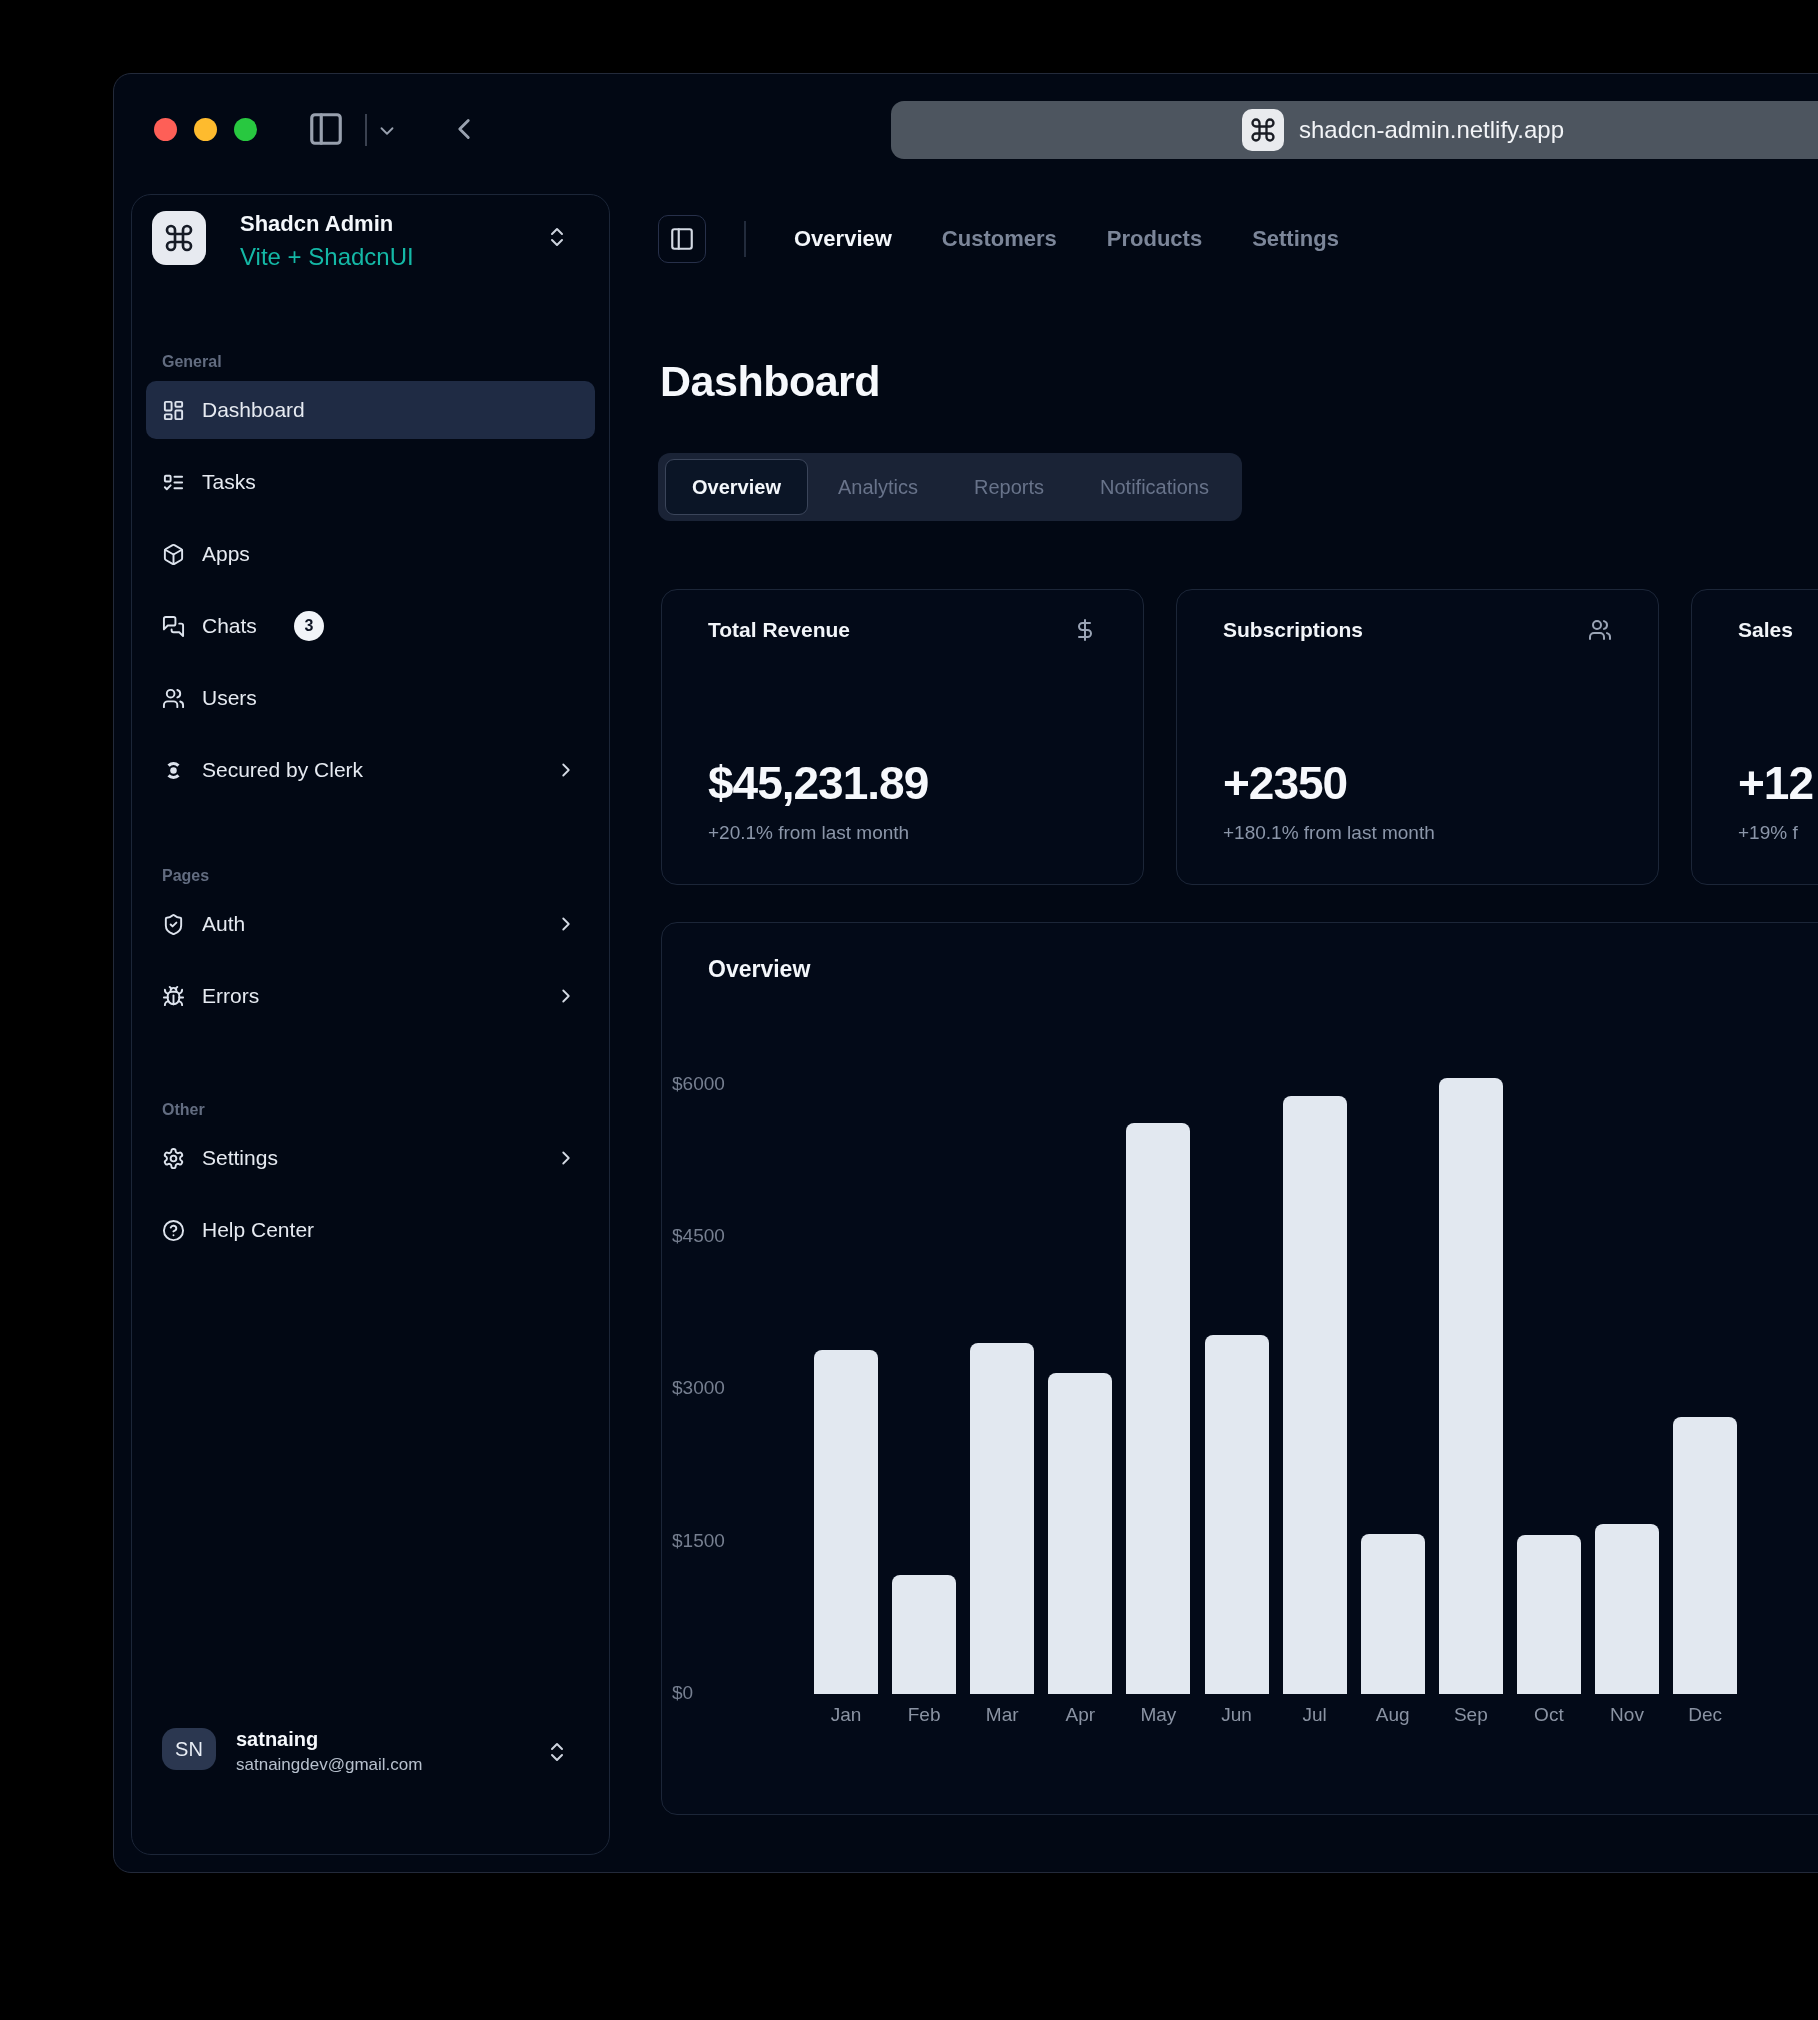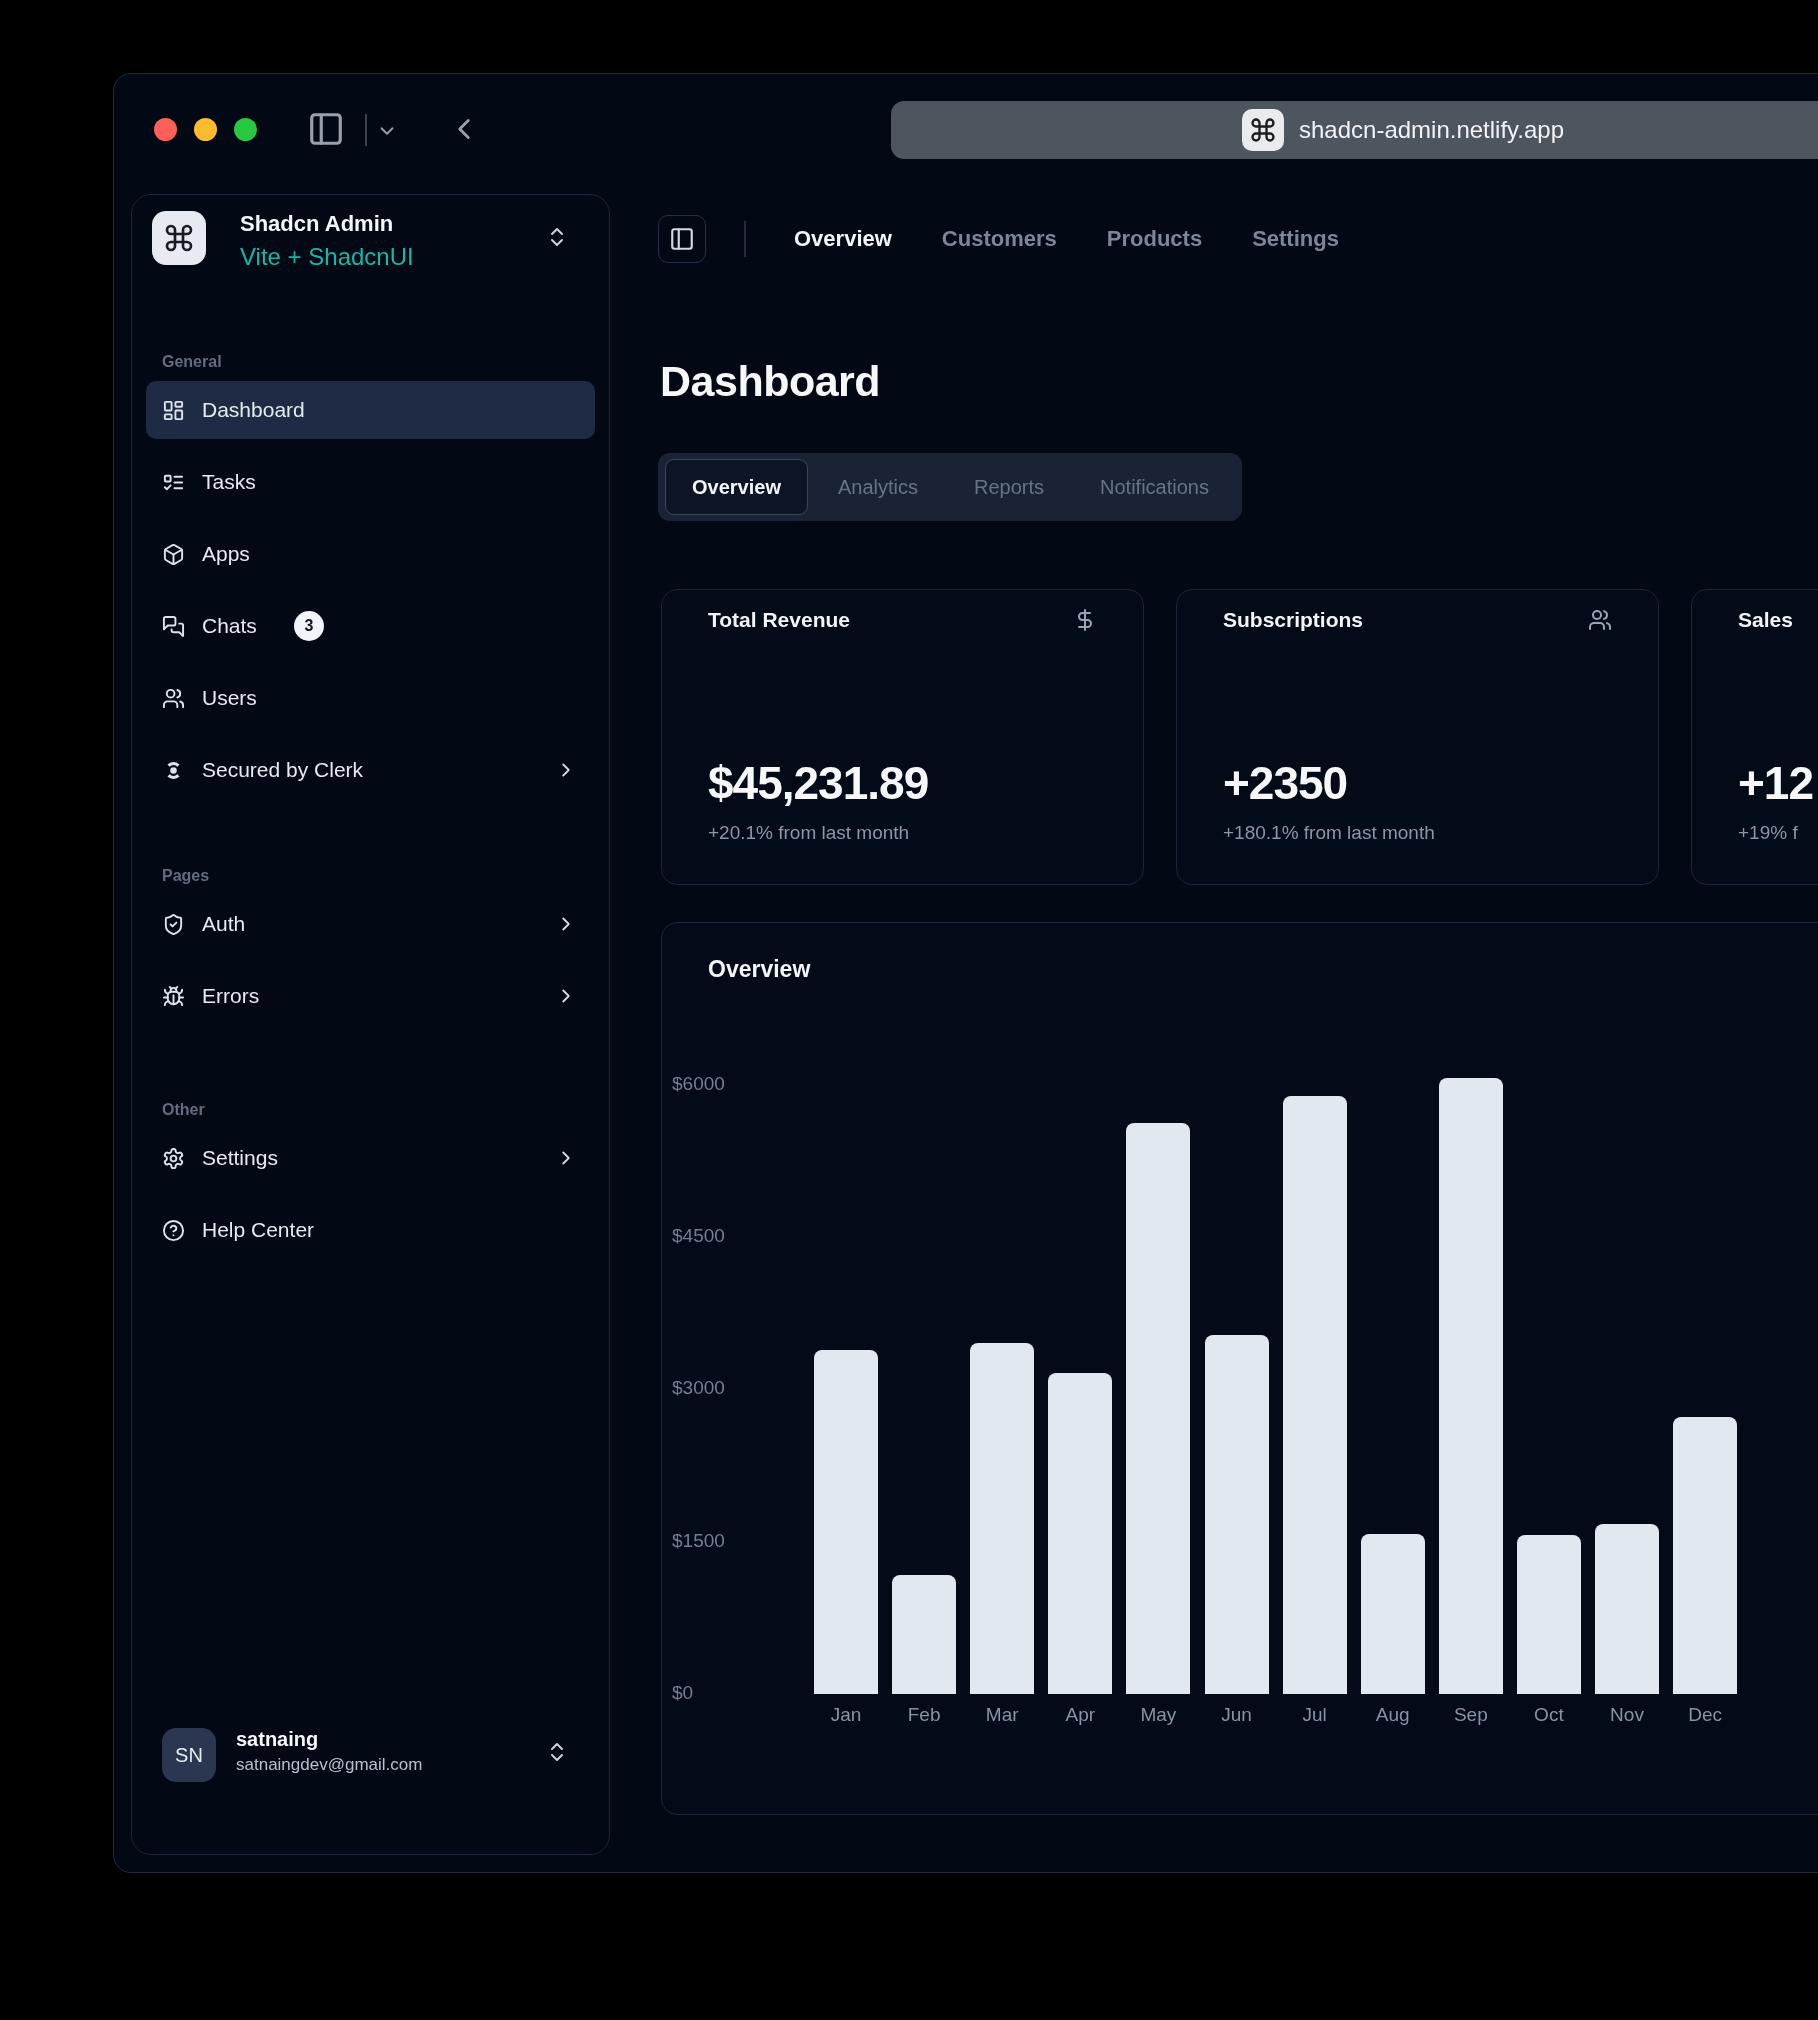--- a/index.html
+++ b/index.html
@@ -30,21 +30,21 @@
   .team-chevrons{position:absolute;right:26px;top:16px;color:#cdd3de;}
   .section-label{margin:0 0 10px 30px;font-size:16px;font-weight:600;color:#626c80;}
   .nav-item{position:relative;margin:0 14px 14px 14px;height:58px;border-radius:10px;
     display:flex;align-items:center;padding-left:16px;gap:17px;color:#e6eaf1;font-size:21px;cursor:pointer;}
   .nav-item.active{background:#1f2b44;}
   .nav-item .nav-icon{color:#dde3ed;display:flex;}
   .nav-badge{margin-left:20px;width:30px;height:30px;border-radius:50%;background:#f1f4f8;color:#0c1322;
     font-size:16px;font-weight:600;display:flex;align-items:center;justify-content:center;}
   .item-chevron{position:absolute;right:18px;color:#d4dae4;display:flex;}
   .user{position:absolute;left:14px;bottom:66px;width:449px;height:64px;border-radius:10px;}
-  .avatar{position:absolute;left:16px;top:4px;width:54px;height:54px;border-radius:14px;background:#2b3750;
+  .avatar{position:absolute;left:16px;top:4px;width:54px;height:42px;border-radius:14px;background:#2b3750;
     color:#e8edf5;font-size:20px;display:flex;align-items:center;justify-content:center;}
   .user-text{position:absolute;left:90px;top:4px;}
   .user-name{font-size:20px;font-weight:bold;color:#f4f7fb;}
   .user-email{font-size:17px;color:#b7c0cd;margin-top:4px;}
   .user-chevrons{position:absolute;right:26px;top:16px;color:#cdd3de;}
   
   .main-header{position:absolute;left:544px;top:141px;height:48px;display:flex;align-items:center;}
   .hdr-toggle{width:48px;height:48px;border:1px solid #27304a;border-radius:10px;color:#d3d9e3;
     display:flex;align-items:center;justify-content:center;box-sizing:border-box;}
   .hdr-divider{width:2px;height:36px;background:#222b3c;margin-left:38px;}
@@ -52,21 +52,21 @@
   .topnav span{font-size:22px;color:#7c8699;font-weight:700;cursor:pointer;}
   .topnav span.active{color:#f4f7fb;font-weight:600;}
   .page-title{position:absolute;left:546px;top:283px;margin:0;font-size:43px;color:#f6f8fc;letter-spacing:-0.5px;}
   .tabs{position:absolute;left:544px;top:379px;height:68px;background:#1a2336;border-radius:12px;
     display:flex;align-items:center;padding:0 7px;gap:4px;}
   .tab{height:56px;padding:0 26px;display:flex;align-items:center;border-radius:9px;font-size:20px;
     color:#68738a;font-weight:500;cursor:pointer;box-sizing:border-box;}
   .tab.active{background:#0b1526;border:1px solid #3b455a;color:#f4f7fb;font-weight:600;}
   .cards{position:absolute;left:547px;top:515px;display:flex;gap:32px;}
   .stat-card{width:483px;height:296px;box-sizing:border-box;border:1px solid #1c2638;border-radius:16px;
-    background:#030a18;padding:18px 46px 40px 46px;display:flex;flex-direction:column;}
+    background:#030a18;padding:28px 46px 40px 46px;display:flex;flex-direction:column;}
   .stat-head{display:flex;align-items:center;justify-content:space-between;}
   .stat-title{font-size:21px;font-weight:600;color:#f2f5f9;}
   .stat-icon{color:#9aa4b5;display:flex;}
   .stat-value{margin-top:auto;font-size:46px;font-weight:bold;color:#f6f8fc;letter-spacing:-1px;}
   .stat-change{margin-top:12px;font-size:19px;color:#8b96a9;}
   .chart-card{position:absolute;left:547px;top:848px;width:1180px;height:893px;box-sizing:border-box;
     border:1px solid #1c2638;border-radius:16px;background:#030a18;}
   .chart-title{position:absolute;left:46px;top:33px;margin:0;font-size:23px;color:#f4f7fb;}
   .plot{position:absolute;left:0;top:0;width:100%;height:100%;}
   .ytick{position:absolute;left:10px;width:120px;text-align:left;font-size:19px;color:#767f90;}

